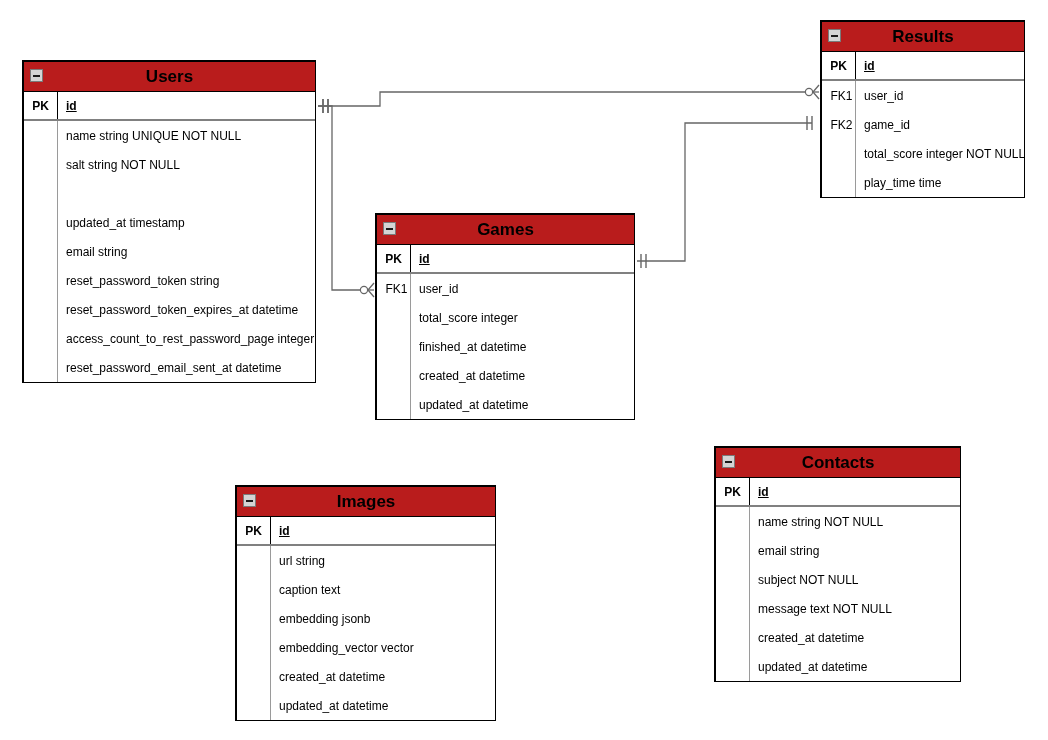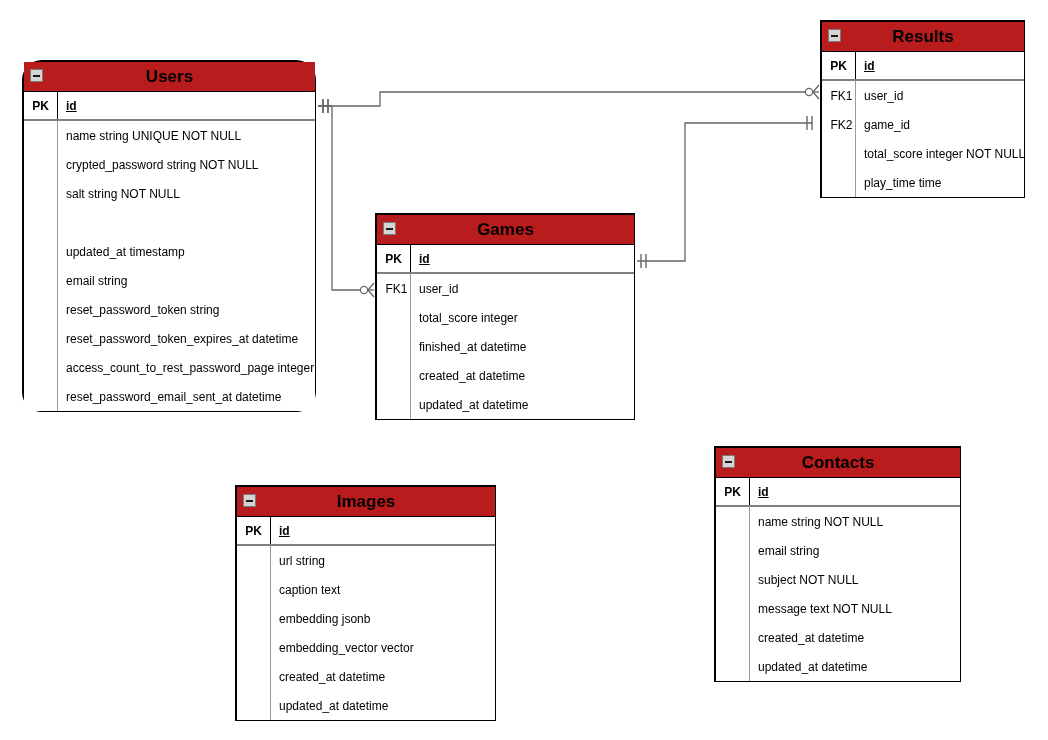--- a/index.html
+++ b/index.html
@@ -113,21 +113,21 @@
   .ent-row.pkrow .field-cell {
     text-decoration: underline;
     font-weight: bold;
   }
   .fk-cell {
     font-weight: normal;
     font-size: 12px;
   }
 
   
-  #ent-users    { left: 22px;  top: 60px;  width: 294px; border-radius: 20px; }
+  #ent-users    { left: 22px;  top: 60px;  width: 294px; }
   #ent-games    { left: 375px; top: 213px; width: 260px; }
   #ent-results  { left: 820px; top: 20px;  width: 205px; }
   #ent-images   { left: 235px; top: 473px; width: 261px; margin-top: 12px; }
   #ent-contacts { left: 714px; top: 446px; width: 247px; }
 </style>
 </head>
 <body>
 
 <div id="canvas">
 
@@ -177,24 +177,20 @@
     <div class="ent-row pkrow">
       <div class="key-cell">PK</div>
       <div class="field-cell">id</div>
     </div>
     <div class="ent-row attr">
       <div class="key-cell fk-cell"></div>
       <div class="field-cell">name string UNIQUE NOT NULL</div>
     </div>
     <div class="ent-row attr">
       <div class="key-cell fk-cell"></div>
-      <div class="field-cell">crypted_password string NOT NULL</div>
-    </div>
-    <div class="ent-row attr">
-      <div class="key-cell fk-cell"></div>
       <div class="field-cell">salt string NOT NULL</div>
     </div>
     <div class="ent-row attr">
       <div class="key-cell fk-cell"></div>
     </div>
     <div class="ent-row attr">
       <div class="key-cell fk-cell"></div>
       <div class="field-cell">updated_at timestamp</div>
     </div>
     <div class="ent-row attr">

